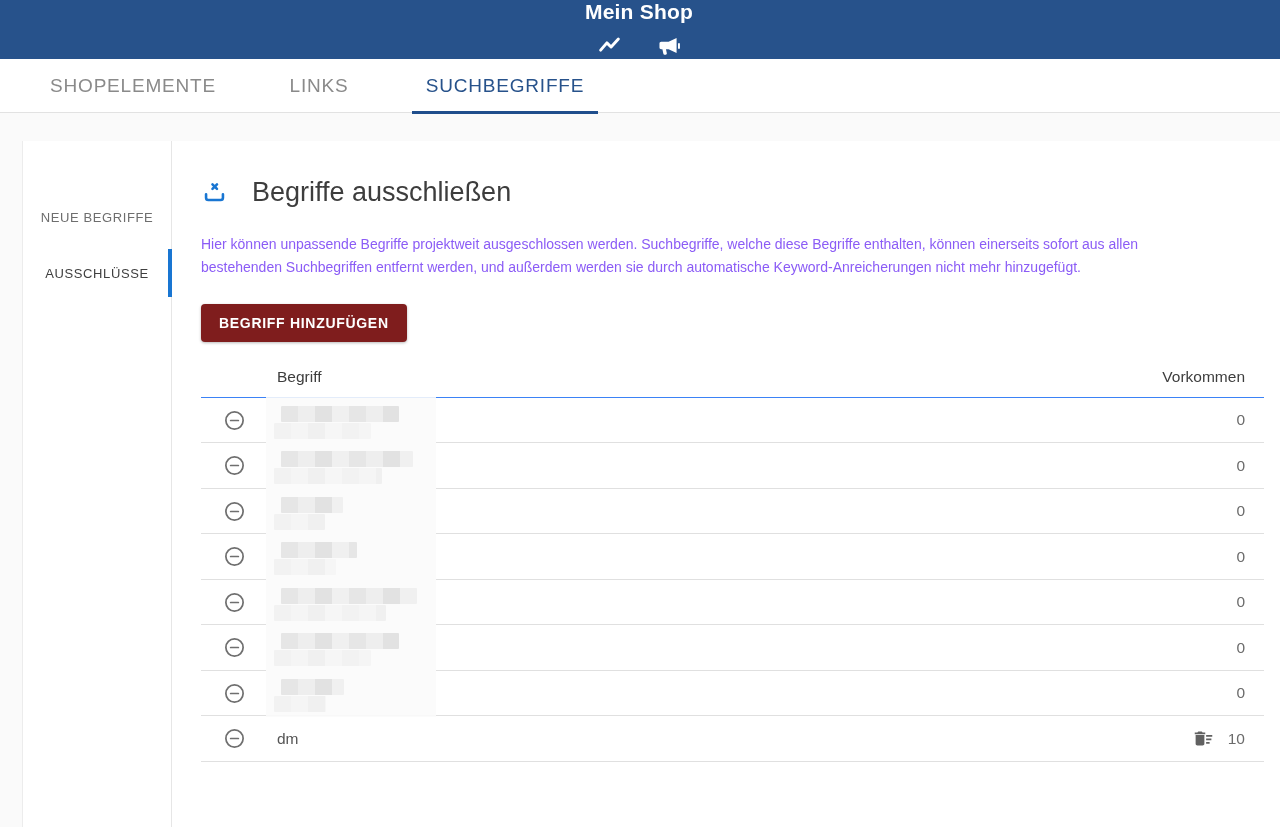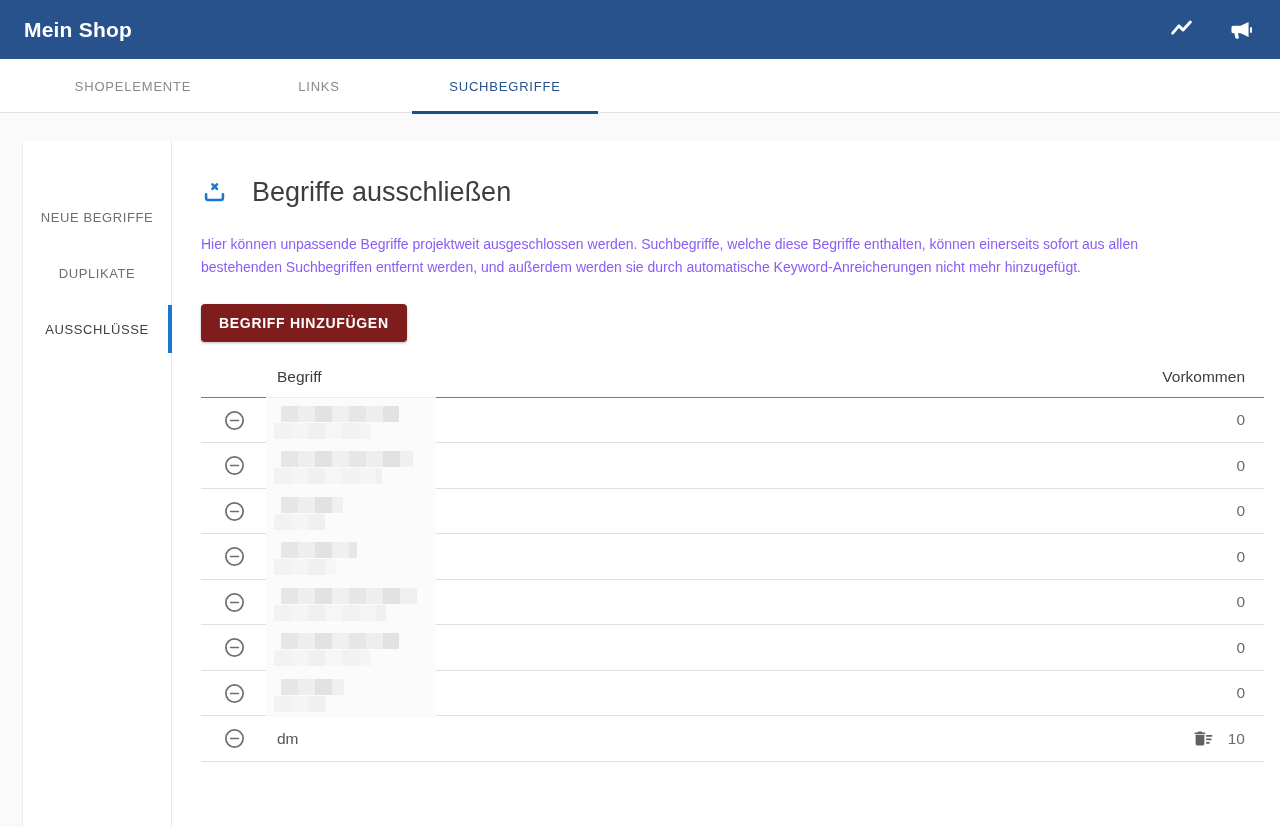--- a/index.html
+++ b/index.html
@@ -3,33 +3,34 @@
 <meta charset="utf-8">
 <style>
   * { margin:0; padding:0; box-sizing:border-box; }
   html,body { width:1280px; height:827px; font-family:"Liberation Sans", sans-serif; background:#fafafa; overflow:hidden; }
 
   
   .app-header {
     height:59px; background:#27528b; color:#fff;
     display:flex; align-items:center; justify-content:space-between;
     padding:0 26px 0 24px;
+    flex-direction:column;
   }
   .app-title { font-size:21px; font-weight:bold; letter-spacing:0.2px; }
   .header-icons { display:flex; align-items:center; gap:34px; }
   .header-icons svg { display:block; cursor:pointer; }
 
   
   .tab-bar {
     height:54px; background:#fff; border-bottom:1px solid #e2e2e2;
     display:flex; padding-left:40px;
   }
   .tab {
     width:186px; height:54px; display:flex; align-items:center; justify-content:center;
-    font-size:13px; letter-spacing:0.8px; color:#8a8a8a; cursor:pointer; position:relative;
+    font-size:19px; letter-spacing:0.8px; color:#8a8a8a; cursor:pointer; position:relative;
   }
   .tab.active { color:#27528b; font-weight:normal; }
   .tab.active::after {
     content:""; position:absolute; left:0; right:0; bottom:-1px; height:3px; background:#1f4e8c;
   }
 
   
   .content-gap { height:28px; background:#fafafa; }
   .content-row { display:flex; height:686px; background:#fafafa; }
 
@@ -130,23 +131,20 @@
   </div>
 </nav>
 
 <div class="content-gap"></div>
 
 <div class="content-row">
 
   <aside class="sidebar">
     <div class="side-item">
       <span>NEUE BEGRIFFE</span>
-    </div>
-    <div class="side-item">
-      <span>DUPLIKATE</span>
     </div>
     <div class="side-item active">
       <span>AUSSCHLÜSSE</span>
       <span class="active-bar"></span>
     </div>
   </aside>
 
   <main class="main-panel">
 
     <div class="page-heading">

